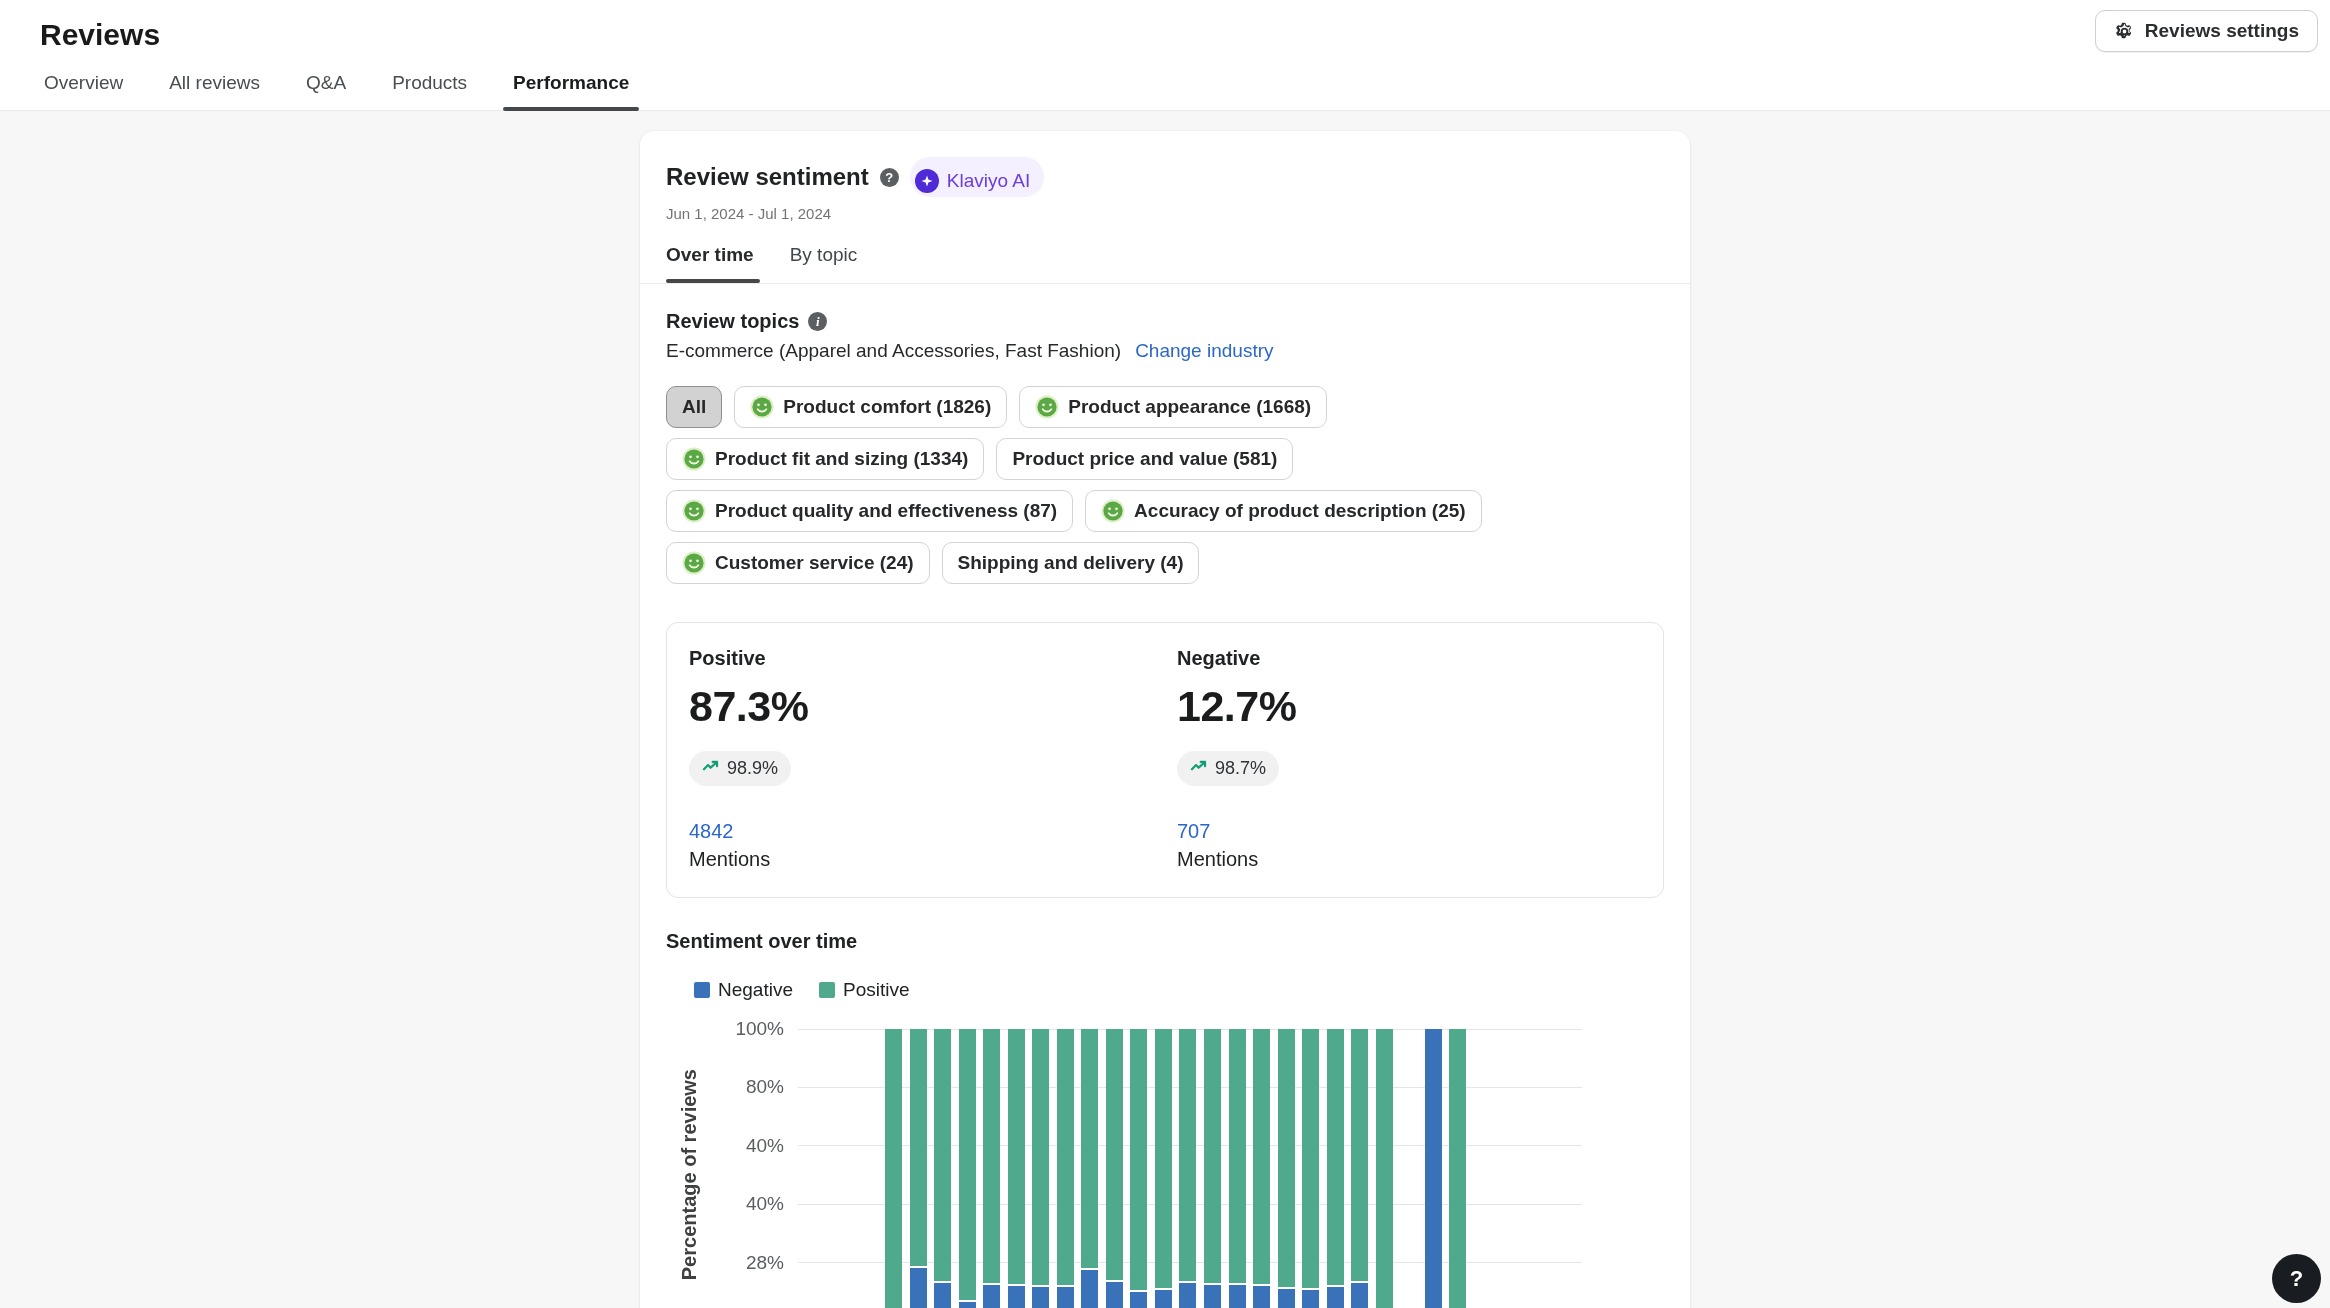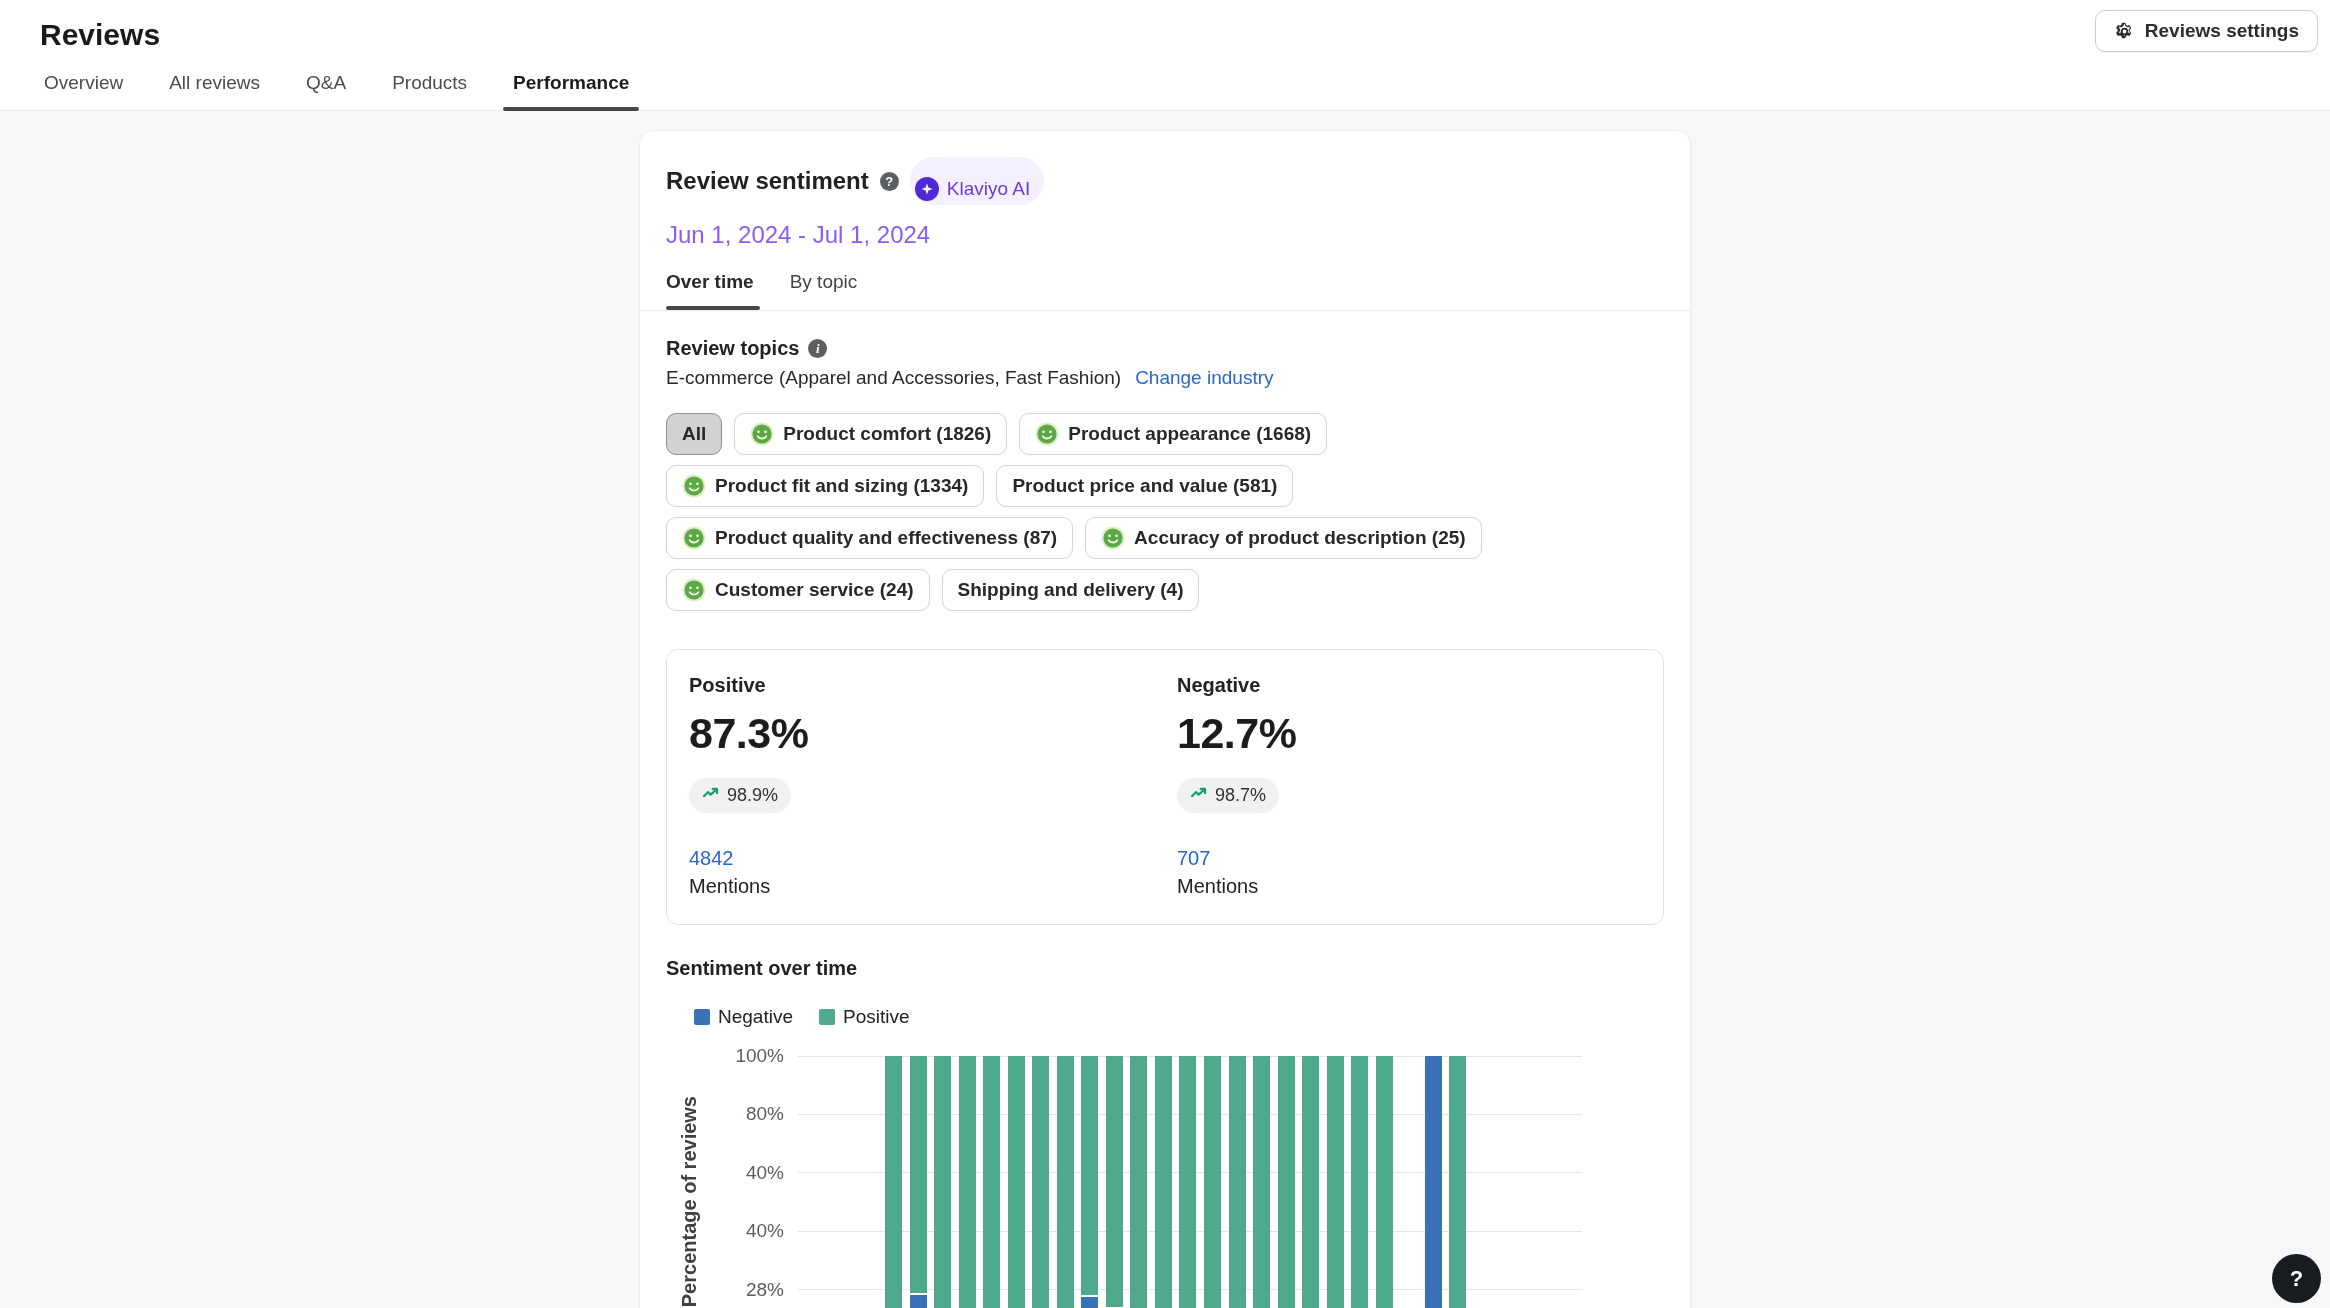--- a/index.html
+++ b/index.html
@@ -32,24 +32,24 @@
   .card-head{padding:26px 26px 0 26px;}
   .title-row{display:flex;align-items:center;gap:11px;}
   .card-title{font-size:24px;font-weight:700;color:#202223;}
   .mini-circle{
     width:19px;height:19px;border-radius:50%;background:#5C5F62;color:#FFFFFF;
     display:inline-flex;align-items:center;justify-content:center;
     font-size:13px;font-weight:700;line-height:1;flex:0 0 auto;
   }
   .ai-badge{
     display:inline-flex;align-items:center;gap:8px;background:#F4F0FF;border-radius:999px;
-    padding:20px 14px 4px 5px;font-size:19px;font-weight:500;color:#6B3DDB;
+    padding:12px 14px 4px 5px;font-size:19px;font-weight:500;color:#6B3DDB;
   }
   .ai-badge .ai-icon{width:24px;height:24px;border-radius:50%;background:#4F2BD8;display:inline-flex;align-items:center;justify-content:center;}
-  .date-range{margin-top:16px;font-size:24px;color:#8b5cf6;}
+  .date-range{margin-top:8px;font-size:15px;color:#737373;}
   .view-tabs{display:flex;gap:36px;margin-top:22px;}
   .view-tab{font-size:19px;font-weight:500;color:#43474A;padding-bottom:17px;position:relative;cursor:pointer;}
   .view-tab.active{color:#27292B;font-weight:600;}
   .view-tab.active::after{content:"";position:absolute;left:0;right:-6px;bottom:0;height:4px;background:#45484B;border-radius:2px;}
   .card-divider{height:1px;background:#EBEBEB;width:100%;}
   .card-body{padding:26px 26px 24px 26px;}
   .topics-head{display:flex;align-items:center;gap:9px;}
   .topics-title{font-size:20px;font-weight:700;color:#202223;}
   .industry-row{margin-top:7px;font-size:19px;color:#26282A;display:flex;gap:14px;align-items:baseline;}
   a.link{color:#2B66C9;text-decoration:none;cursor:pointer;}

